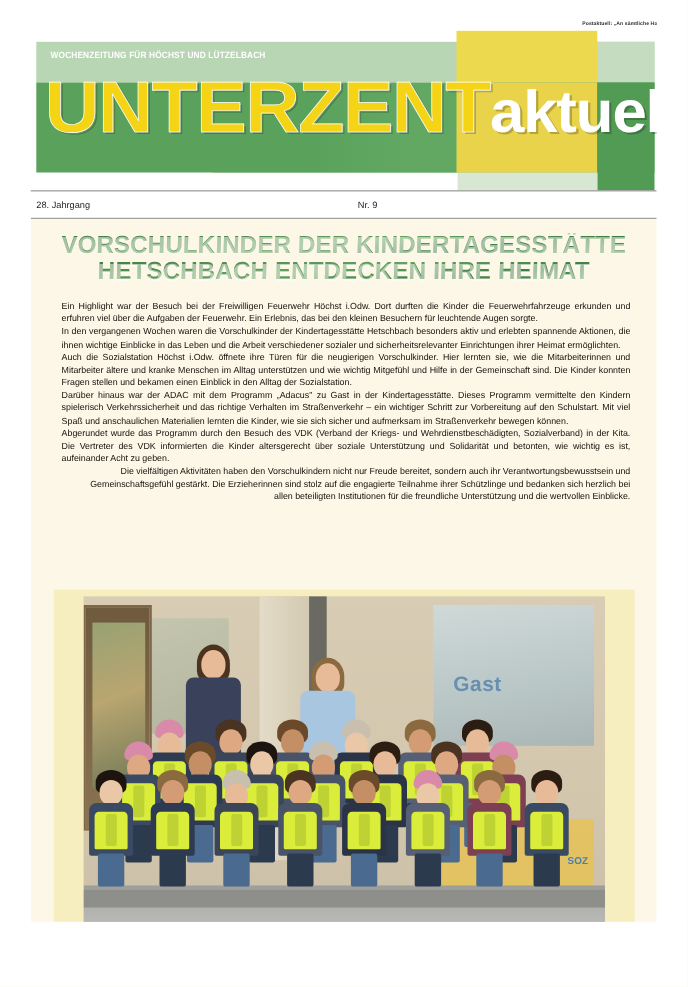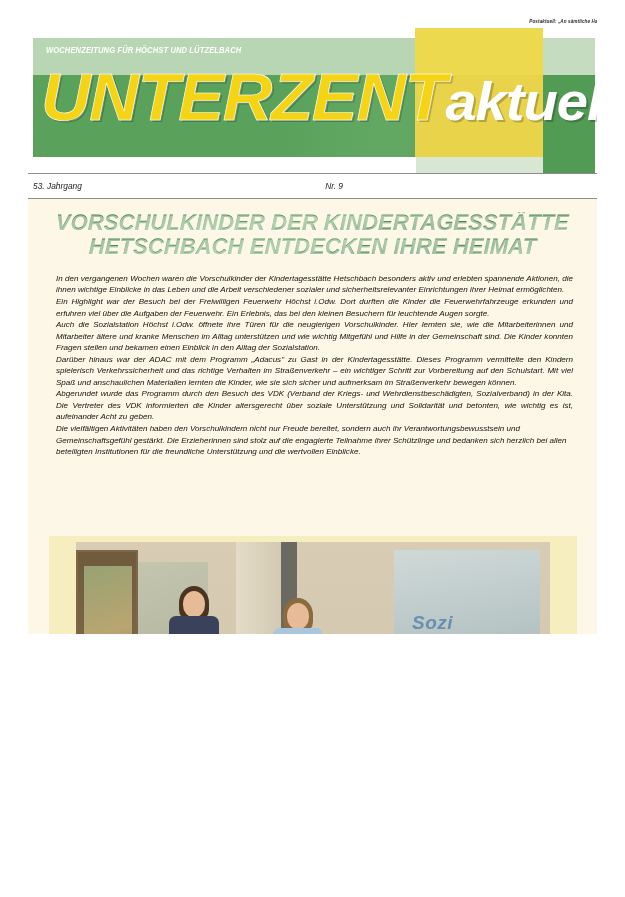--- a/index.html
+++ b/index.html
@@ -3,21 +3,21 @@
 <meta charset="utf-8">
 <style>
   html,body{margin:0;padding:0;}
   body{
     width:625px;height:897px;
     background:#ffffff;
     font-family:"Liberation Sans", sans-serif;
     overflow:hidden;
     position:relative;
   }
-  #page{position:relative;width:625px;height:634px;overflow:hidden;background:#fff;font-style:italic;}
+  #page{position:relative;width:625px;height:838px;overflow:hidden;background:#fff;}
 
   
   .postal{
     position:absolute;top:19px;left:0;width:618px;
     text-align:right;
     font-size:4.6px;
     letter-spacing:.1px;
     font-weight:bold;
     color:#2b2b2b;
     white-space:nowrap;
@@ -110,21 +110,21 @@
 
   .body-text{
     margin:14px 24px 0 28px;
     font-size:8.05px;
     line-height:11.55px;
     color:#14110c;
     text-align:justify;
     font-family:"Liberation Sans", sans-serif;
   }
   .body-text p{margin:0 0 0 0;text-align:justify;}
-  .body-text p:last-child{text-align:left;}
+  .body-text p:last-child{text-align:right;margin-left:26px;}
 
   
   .photo-frame{
     position:absolute;left:21px;top:337px;width:528px;height:334px;
     background:#f7eec0;
     padding:0;
   }
   .photo{
     position:absolute;left:27px;top:6px;width:474px;height:325px;
     overflow:hidden;
@@ -173,51 +173,51 @@
     <div class="mh-yellowblock"></div>
     <div class="mh-greenright"></div>
     <div class="mh-botpale2"></div>
     <div class="mh-botwhite"></div>
 
     <div class="mh-kicker">WOCHENZEITUNG FÜR HÖCHST UND LÜTZELBACH</div>
     <div class="mh-title"><span class="t1">UNTERZENT</span><span class="t2">aktuell</span></div>
   </div>
 
   <div class="infobar">
-    <span class="ib-left">53. Jahrgang</span>
+    <span class="ib-left">28. Jahrgang</span>
     <span class="ib-right">Nr. 9</span>
   </div>
 
   <div class="content">
 
     <div class="headline">
       <div class="hl1">Vorschulkinder der Kindertagesstätte</div>
       <div class="hl2">Hetschbach entdecken ihre Heimat</div>
     </div>
 
     <div class="body-text">
+      <p>Ein Highlight war der Besuch bei der Freiwilligen Feuerwehr Höchst i.Odw. Dort durften die Kinder die Feuerwehrfahrzeuge erkunden und erfuhren viel über die Aufgaben der Feuerwehr. Ein Erlebnis, das bei den kleinen Besuchern für leuchtende Augen sorgte.</p>
       <p>In den vergangenen Wochen waren die Vorschulkinder der Kindertagesstätte Hetschbach besonders aktiv und erlebten spannende Aktionen, die ihnen wichtige Einblicke in das Leben und die Arbeit verschiedener sozialer und sicherheitsrelevanter Einrichtungen ihrer Heimat ermöglichten.</p>
-      <p>Ein Highlight war der Besuch bei der Freiwilligen Feuerwehr Höchst i.Odw. Dort durften die Kinder die Feuerwehrfahrzeuge erkunden und erfuhren viel über die Aufgaben der Feuerwehr. Ein Erlebnis, das bei den kleinen Besuchern für leuchtende Augen sorgte.</p>
       <p>Auch die Sozialstation Höchst i.Odw. öffnete ihre Türen für die neugierigen Vorschulkinder. Hier lernten sie, wie die Mitarbeiterinnen und Mitarbeiter ältere und kranke Menschen im Alltag unterstützen und wie wichtig Mitgefühl und Hilfe in der Gemeinschaft sind. Die Kinder konnten Fragen stellen und bekamen einen Einblick in den Alltag der Sozialstation.</p>
       <p>Darüber hinaus war der ADAC mit dem Programm „Adacus" zu Gast in der Kindertagesstätte. Dieses Programm vermittelte den Kindern spielerisch Verkehrssicherheit und das richtige Verhalten im Straßenverkehr – ein wichtiger Schritt zur Vorbereitung auf den Schulstart. Mit viel Spaß und anschaulichen Materialien lernten die Kinder, wie sie sich sicher und aufmerksam im Straßenverkehr bewegen können.</p>
       <p>Abgerundet wurde das Programm durch den Besuch des VDK (Verband der Kriegs- und Wehrdienstbeschädigten, Sozialverband) in der Kita. Die Vertreter des VDK informierten die Kinder altersgerecht über soziale Unterstützung und Solidarität und betonten, wie wichtig es ist, aufeinander Acht zu geben.</p>
       <p>Die vielfältigen Aktivitäten haben den Vorschulkindern nicht nur Freude bereitet, sondern auch ihr Verantwortungsbewusstsein und Gemeinschaftsgefühl gestärkt. Die Erzieherinnen sind stolz auf die engagierte Teilnahme ihrer Schützlinge und bedanken sich herzlich bei allen beteiligten Institutionen für die freundliche Unterstützung und die wertvollen Einblicke.</p>
     </div>
 
     <div class="photo-frame">
       <div class="photo">
         <div class="ph-wall"></div>
         <div class="ph-window"></div>
         <div class="ph-col"></div>
         <div class="ph-col2"></div>
         <div class="ph-door">
           <div class="ph-doorglass"></div>
         </div>
         <div class="ph-sign"></div>
-        <div class="ph-signtext">Sozi</div>
+        <div class="ph-signtext">Gast</div>
         <div class="ph-yellowwall"></div>
         <div class="ph-sozi2">SOZ</div>
         <div class="ph-ground"></div>
         <div class="ph-step"></div>
         <div id="people">
             <div class="adult" style="left: 96px; top: 44px; height: 150px;">
               <div class="hair" style="width:30px;height:34px;top:0;background:#4a3421"></div>
               <div class="head" style="width:22px;height:26px;top:5px;background:#e7bb97"></div>
               <div class="body-sh" style="width:50px;height:78px;top:30px;background:#39425a"></div>
             </div>

